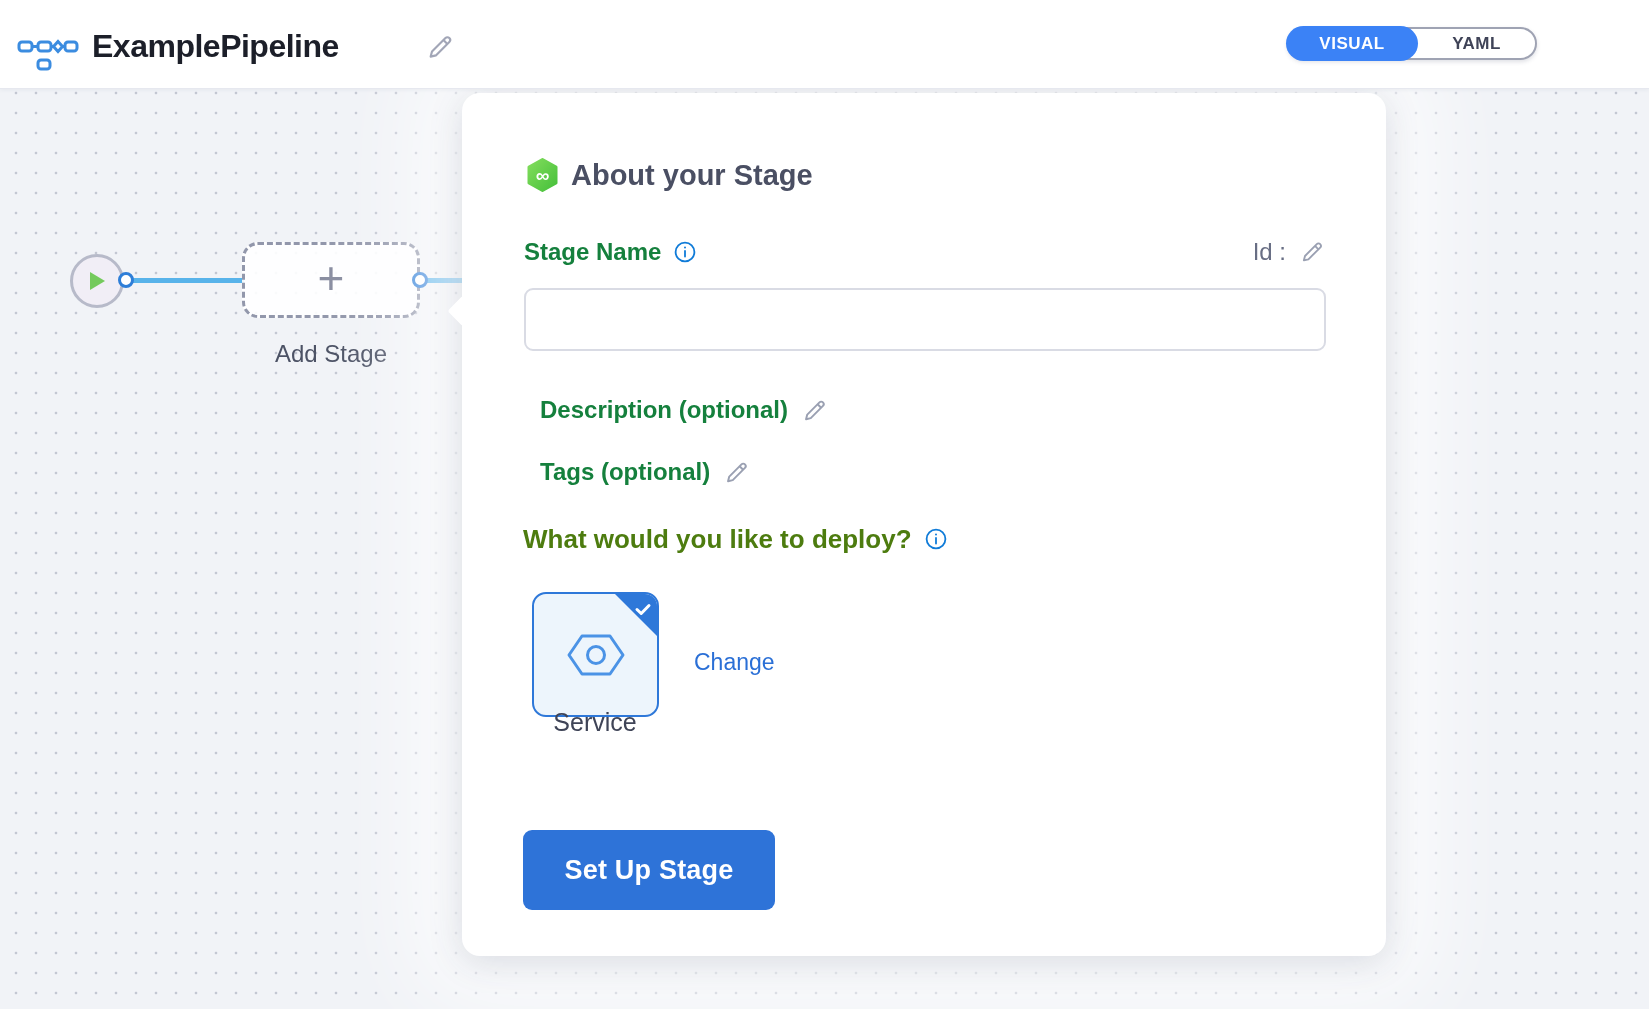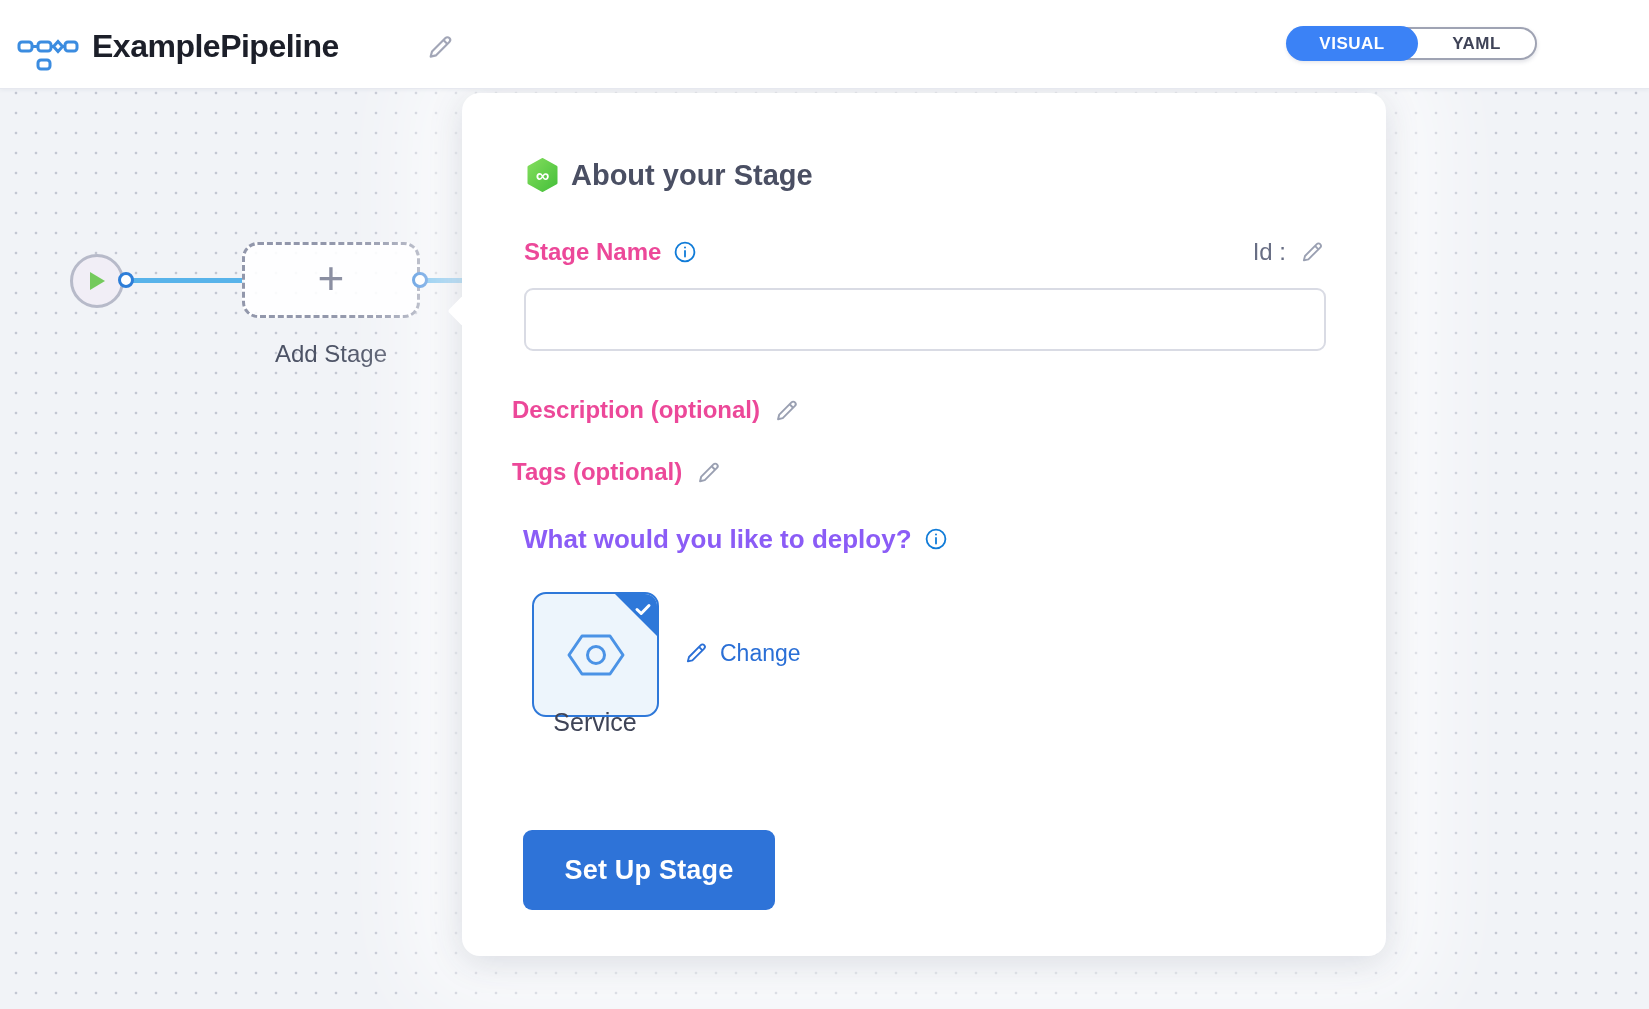--- a/index.html
+++ b/index.html
@@ -55,50 +55,50 @@
     box-shadow:0 6px 34px rgba(45,55,90,.16), 0 0 90px 45px rgba(255,255,255,.75); }
   .panel-caret { position:absolute; left:-10px; top:207px; width:22px; height:22px;
     background:#fff; transform:rotate(45deg); border-radius:3px; }
 
   .panel-heading { position:absolute; left:65px; top:64px; height:36px;
     display:flex; align-items:center; gap:13px; }
   .panel-heading .txt { font-size:29px; font-weight:700; color:#4a4f63; }
 
   .row-stagename { position:absolute; left:62px; top:144px; width:802px; height:30px;
     display:flex; align-items:center; }
-  .field-label { font-size:24px; font-weight:700; color:#ec4899; }
+  .field-label { font-size:24px; font-weight:700; color:#15803d; }
   .row-stagename .spacer { flex:1; }
   .id-label { font-size:24px; color:#686e84; margin-right:12px; }
 
   .stage-name-input { position:absolute; left:62px; top:195px; width:802px; height:63px;
     border:2px solid #d9dbe4; border-radius:9px; background:#fff; outline:none;
     font-size:24px; color:#22252f; padding:0 18px;
     font-family:"Liberation Sans","DejaVu Sans",sans-serif; }
 
-  .row-inline { position:absolute; left:50px; height:32px; display:flex;
+  .row-inline { position:absolute; left:78px; height:32px; display:flex;
     align-items:center; gap:12px; }
   .row-desc { top:301px; }
   .row-tags { top:363px; }
   .row-deploy { top:430px; left:61px; gap:12px; }
-  .deploy-q { font-size:26px; font-weight:700; color:#8b5cf6; }
+  .deploy-q { font-size:26px; font-weight:700; color:#4d7c0f; }
 
   .icon-info { flex:0 0 auto; display:block; }
   .icon-pencil { color:#9aa0b2; display:block; cursor:pointer; }
   .icon-pencil.blue { color:#2a6fd6; }
 
   .service-card { position:absolute; left:70px; top:499px; width:127px; height:125px;
     border:2px solid #2e78d9; border-radius:14px; background:#edf5fc; cursor:pointer; }
   .card-clip { position:absolute; inset:0; border-radius:12px; overflow:hidden; }
   .card-corner { position:absolute; top:0; right:0; width:0; height:0;
     border-top:42px solid #2e78d9; border-left:42px solid rgba(0,0,0,0); }
   .card-check { position:absolute; top:5px; right:4px; }
   .card-hex { position:absolute; left:50%; top:50%; transform:translate(-50%,-50%); }
 
-  .change-link { position:absolute; left:220px; top:546px; height:28px; display:flex;
-    align-items:flex-end; gap:10px; cursor:pointer; }
+  .change-link { position:absolute; left:232px; top:546px; height:28px; display:flex;
+    align-items:flex-start; gap:10px; cursor:pointer;flex-direction:column; }
   .change-link .txt { font-size:23px; color:#2a6fd6; }
 
   .service-label { position:absolute; left:58px; top:615px; width:150px;
     text-align:center; font-size:25px; color:#3f4457; }
 
   .submit-btn { position:absolute; left:61px; top:737px; width:252px; height:80px;
     background:#2e73d8; border:none; border-radius:9px; color:#fff; font-size:27px;
     font-weight:700; letter-spacing:.2px; cursor:pointer;
     font-family:"Liberation Sans","DejaVu Sans",sans-serif; }
 </style>

